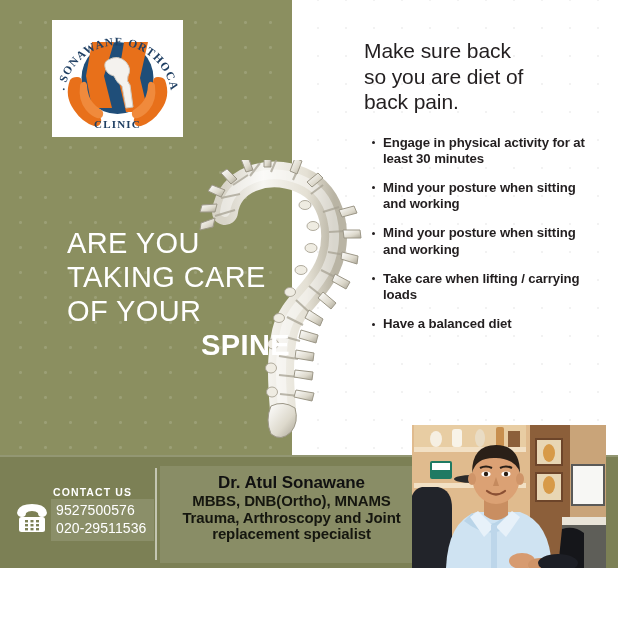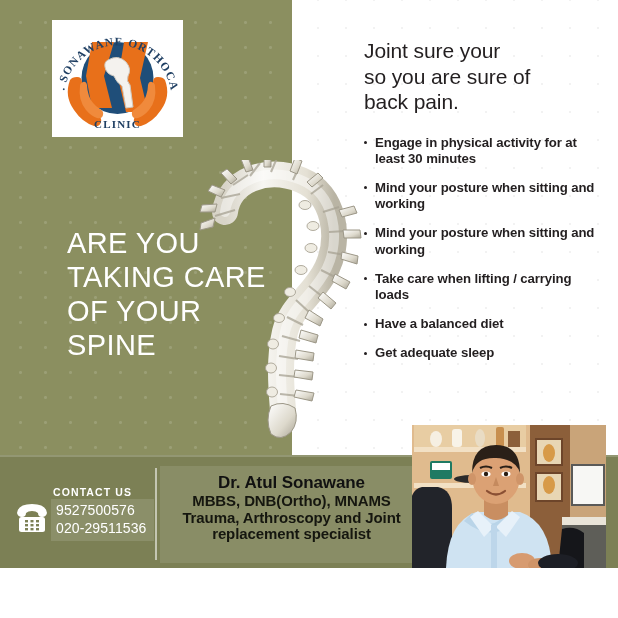--- a/index.html
+++ b/index.html
@@ -38,21 +38,21 @@
   
   .left-head{
     position:absolute;left:55px;top:226px;width:235px;
     color:#ffffff;
     font-size:29px;
     line-height:34px;
     letter-spacing:.4px;
     font-weight:400;
   }
   .left-head .ln{display:block;white-space:nowrap;margin-left:12px;}
-  .left-head .strong{font-weight:400;}
+  .left-head .strong{font-weight:700;text-align:right;}
 
   
   .spine-wrap{
     position:absolute;left:195px;top:160px;width:170px;height:300px;
     pointer-events:none;
   }
   .spine-svg{display:block;width:170px;height:300px;}
 
   
   .right-copy{
@@ -60,21 +60,21 @@
     color:#231f20;
   }
   .hl{
     font-size:21px;line-height:25.5px;font-weight:400;
     letter-spacing:-.1px;
   }
   .hl .b{font-weight:700;letter-spacing:-.3px;}
   .hl .l{display:block;}
 
   .bullets{
-    margin:0;padding:0;list-style:none;
+    margin:8px;padding:0;list-style:none;
     margin-top:20px;
   }
   .bullets li{
     position:relative;
     padding-left:11px;
     margin-bottom:13px;
     font-size:13.2px;
     line-height:16.2px;
     font-weight:600;
     color:#231f20;
@@ -261,32 +261,31 @@
 
   <div class="left-head">
     <span class="ln">ARE YOU</span>
     <span class="ln">TAKING CARE</span>
     <span class="ln">OF YOUR</span>
     <span class="ln strong">SPINE</span>
   </div>
 
   <div class="right-copy">
     <div class="hl">
-      <span class="l">Joint sure your</span>
-      <span class="l">so you are sure of</span>
+      <span class="l">Make sure back</span>
+      <span class="l">so you are diet of</span>
       <span class="l">back pain.</span>
     </div>
 
     <ul class="bullets">
       <li>Engage in physical activity for at least 30 minutes</li>
       <li>Mind your posture when sitting and working</li>
       <li>Mind your posture when sitting and working</li>
       <li>Take care when lifting / carrying loads</li>
       <li>Have a balanced diet</li>
-      <li>Get adequate sleep</li>
     </ul>
   </div>
 
   <div class="footer">
     <div class="footer-top-line"></div>
   </div>
 
   <div class="footer-divider"></div>
 
   <div class="phone-icon">

